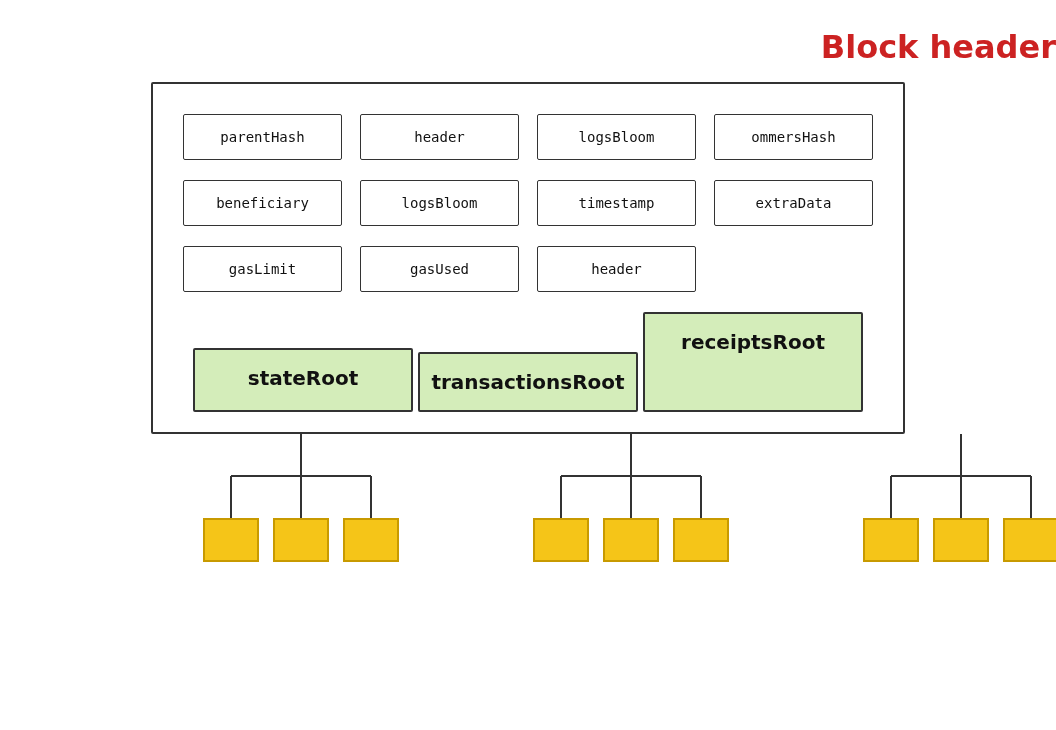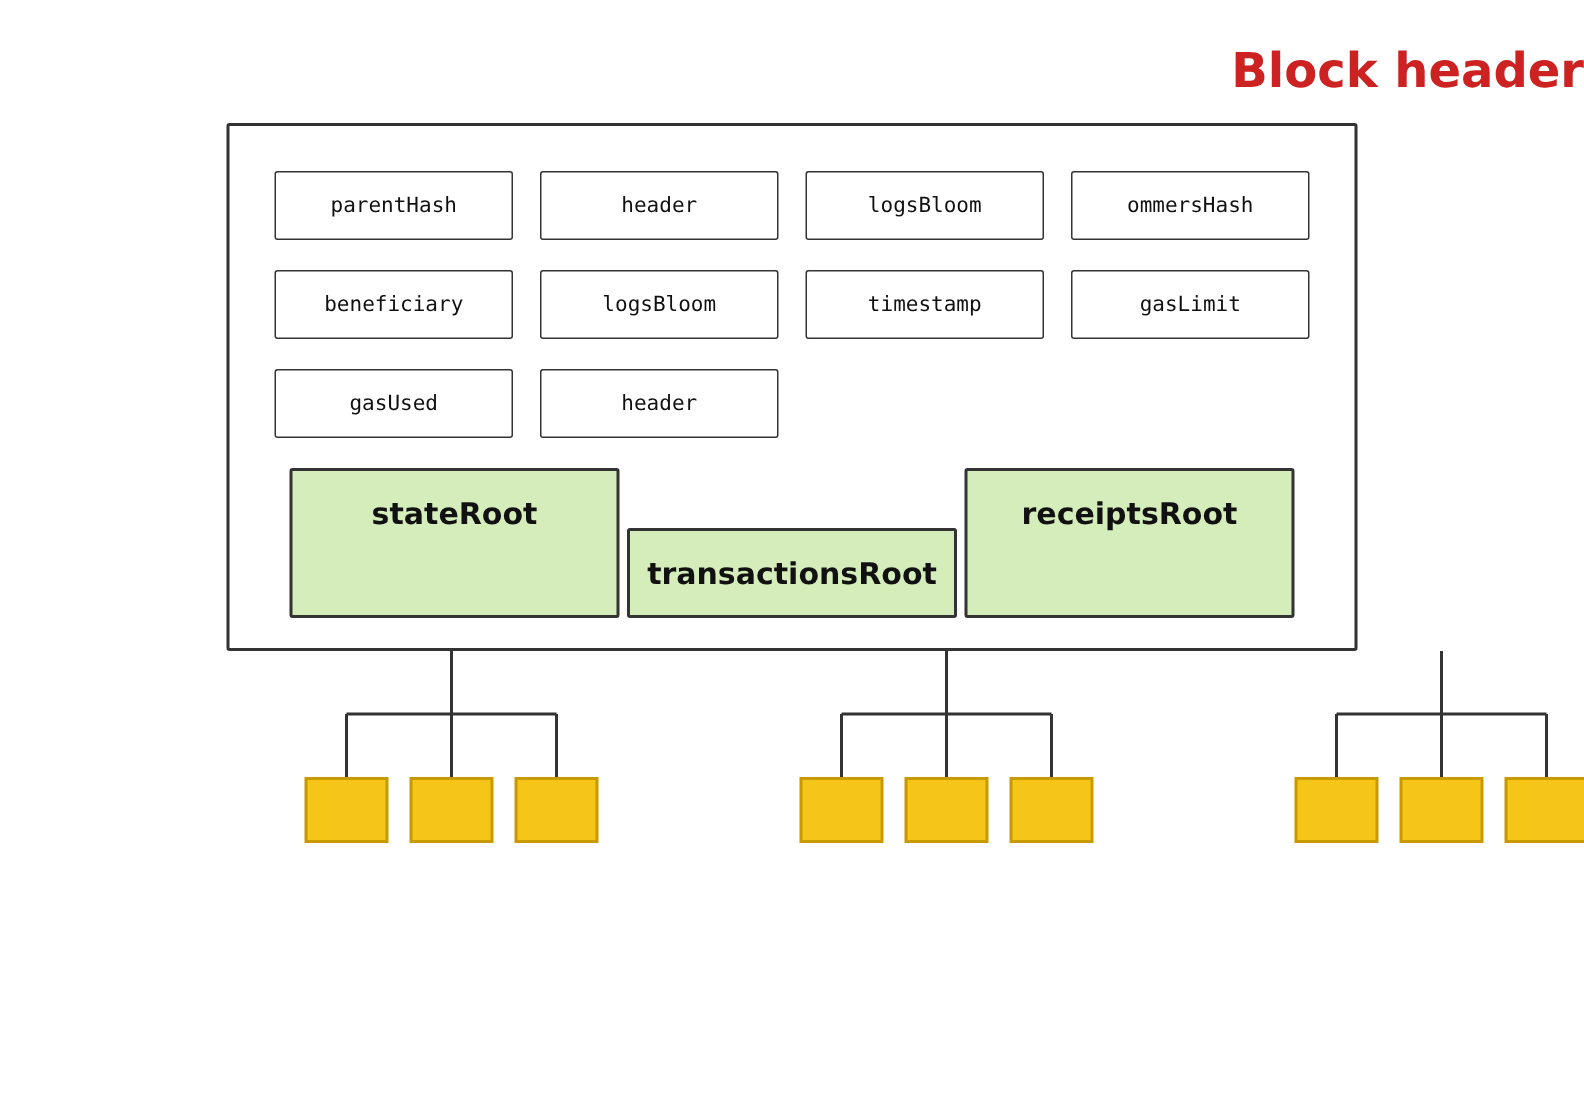--- a/index.html
+++ b/index.html
@@ -79,28 +79,29 @@
     <div class="fields-grid">
 
       <div class="field-box">parentHash</div>
       <div class="field-box">header</div>
       <div class="field-box">logsBloom</div>
       <div class="field-box">ommersHash</div>
 
       <div class="field-box">beneficiary</div>
       <div class="field-box">logsBloom</div>
       <div class="field-box">timestamp</div>
+      <div class="field-box">extraData</div>
 
       <div class="field-box">gasLimit</div>
       <div class="field-box">gasUsed</div>
       <div class="field-box">header</div>
     </div>
 
     <div style="display:flex; justify-content: space-between; padding: 0 10px;">
-      <div class="root-box" style="width:220px;">stateRoot</div>
+      <div class="root-box" style="width:220px;margin-top:36px;">stateRoot</div>
       <div class="root-box" style="width:220px;margin-top:40px;">transactionsRoot</div>
       <div class="root-box" style="width:220px;">receiptsRoot</div>
     </div>
 
   </div>
 
   <div style="position: relative; width: 100%; height: 130px;">
     <svg width="940" height="130" style="position:absolute;top:0;left:0;">
 
       <line x1="150" y1="0" x2="150" y2="42" stroke="#333" stroke-width="2"></line>

